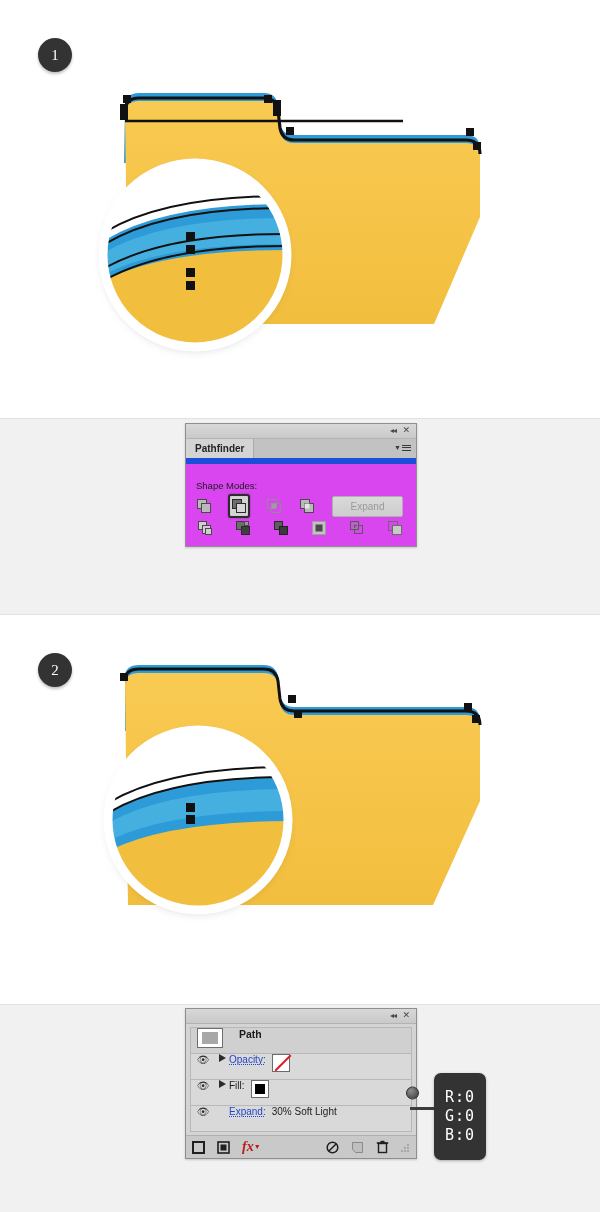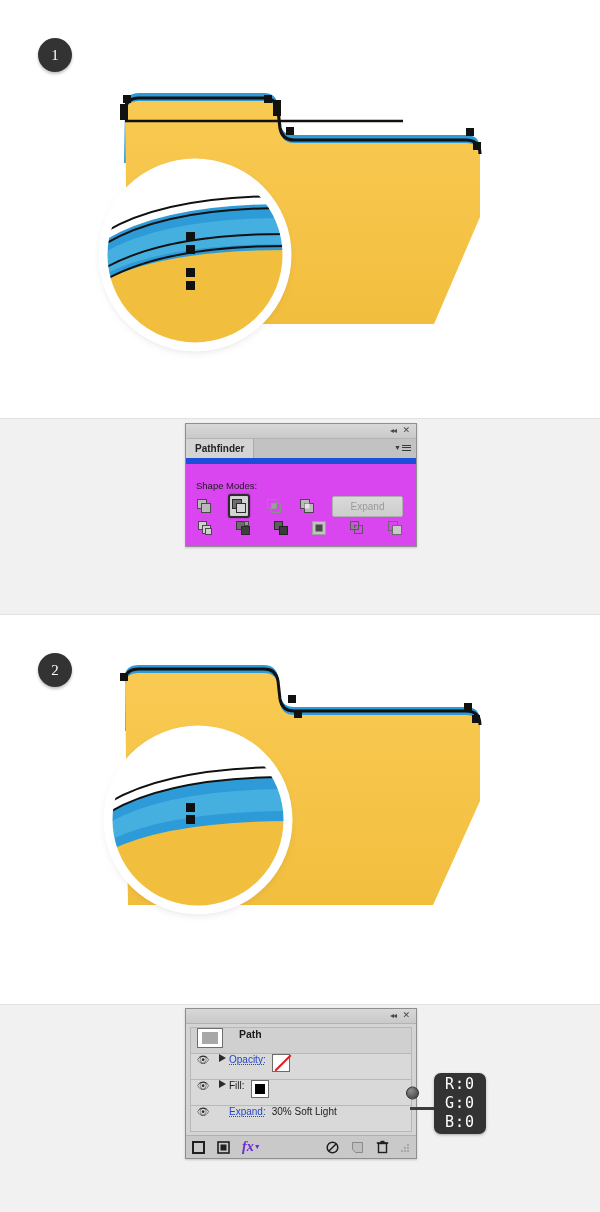--- a/index.html
+++ b/index.html
@@ -121,38 +121,38 @@
     width:24px;height:18px;border:1px solid #6e6e6e;background:#ffffff;
     margin-left:6px;display:flex;align-items:center;justify-content:center;flex:none;
   }
   .path-thumb i{display:block;width:16px;height:12px;background:#a8a8a8;}
   .path-name{font-size:10.5px;font-weight:bold;color:#1c1c1c;margin-left:16px;}
   .opacity-val{font-size:10px;color:#1c1c1c;margin-left:0;}
   .app-footer{
     display:flex;align-items:center;height:22px;
     background:#c9c9c9;border-top:1px solid #b0b0b0;padding:0 6px;margin-top:3px;
   }
-  .ft-icon{margin-right:12px;display:flex;align-items:center;color:#6d28d9;}
+  .ft-icon{margin-right:12px;display:flex;align-items:center;color:#b91c1c;}
   .ft-spacer{flex:1;}
 
   
   .attach-dot{
     position:absolute;right:-8px;top:50%;transform:translateY(-50%);
     width:11px;height:11px;border-radius:50%;
     background:radial-gradient(circle at 35% 30%,#8e8e8e,#3a3a3a);
     border:1px solid #2a2a2a;z-index:6;
   }
   .leader{
     position:absolute;height:3px;background:#3c3c3c;z-index:5;
   }
   .callout{
     position:absolute;background:#333333;border-radius:7px;
     color:#ffffff;font-family:"DejaVu Sans Mono", monospace;
     font-size:15px;line-height:19px;letter-spacing:1px;
-    padding:2px 11px;z-index:7;
+    padding:15px 11px;z-index:7;
     box-shadow:0 1px 3px rgba(0,0,0,0.3);
   }
 </style>
 </head>
 <body>
 
 <div class="section sec-illus" style="height:418px;">
 
   <div class="step-badge">1</div>
 

